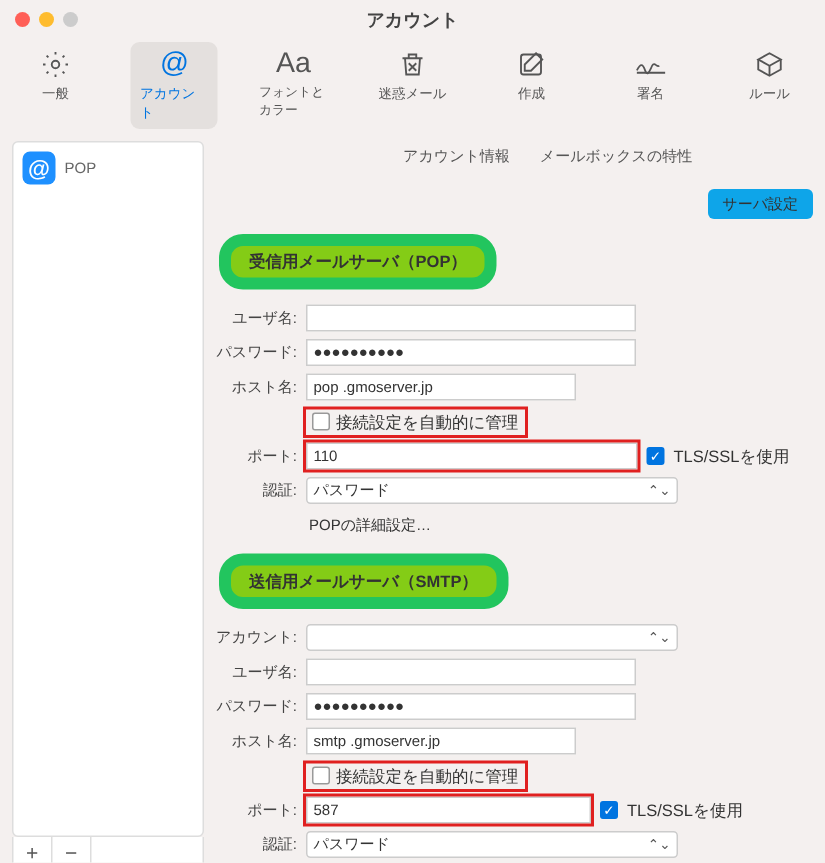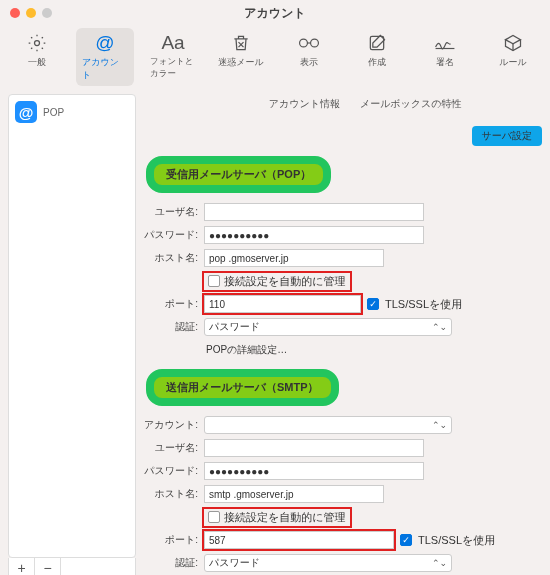--- a/index.html
+++ b/index.html
@@ -221,30 +221,20 @@
     <div class="ico">
       <svg width="20" height="20" viewBox="0 0 24 24" fill="none" stroke="currentColor" stroke-width="1.5">
           <path d="M4 7h16M6 7l1 13h10l1-13M9 4h6v3H9z"></path>
           <path d="M9 11l6 6M15 11l-6 6"></path>
         </svg>
     </div>
     <div class="lbl">迷惑メール</div>
   </div>
   <div class="tbitem">
     <div class="ico">
-      <svg width="22" height="20" viewBox="0 0 28 14" fill="none" stroke="currentColor" stroke-width="1.5">
-          <circle cx="7" cy="7" r="5"></circle>
-          <circle cx="21" cy="7" r="5"></circle>
-          <path d="M12 7h4"></path>
-        </svg>
-    </div>
-    <div class="lbl">表示</div>
-  </div>
-  <div class="tbitem">
-    <div class="ico">
       <svg width="20" height="20" viewBox="0 0 24 24" fill="none" stroke="currentColor" stroke-width="1.5">
           <rect x="4" y="4" width="16" height="16" rx="2"></rect>
           <path d="M16 3l5 5-9 9H7v-5z"></path>
         </svg>
     </div>
     <div class="lbl">作成</div>
   </div>
   <div class="tbitem">
     <div class="ico">
       <svg width="22" height="20" viewBox="0 0 28 18" fill="none" stroke="currentColor" stroke-width="1.5">
@@ -313,21 +303,21 @@
         <div class="ctrl">
           <span class="hl-red" style="display:inline-flex; align-items:center; gap:4px; padding:1px 4px;">
             <span class="cb"></span>
             <span>接続設定を自動的に管理</span>
           </span>
         </div>
       </div>
       <div class="row">
         <div class="label">ポート:</div>
         <div class="ctrl">
-          <div class="txt hl-red" style="width:157px">110</div>
+          <div class="txt hl-red" style="width:221px">110</div>
           <span class="cb checked">✓</span>
           <span>TLS/SSLを使用</span>
         </div>
       </div>
       <div class="row">
         <div class="label">認証:</div>
         <div class="ctrl">
           <div class="sel">
             <span>パスワード</span>
             <span class="chev">⌃⌄</span>

